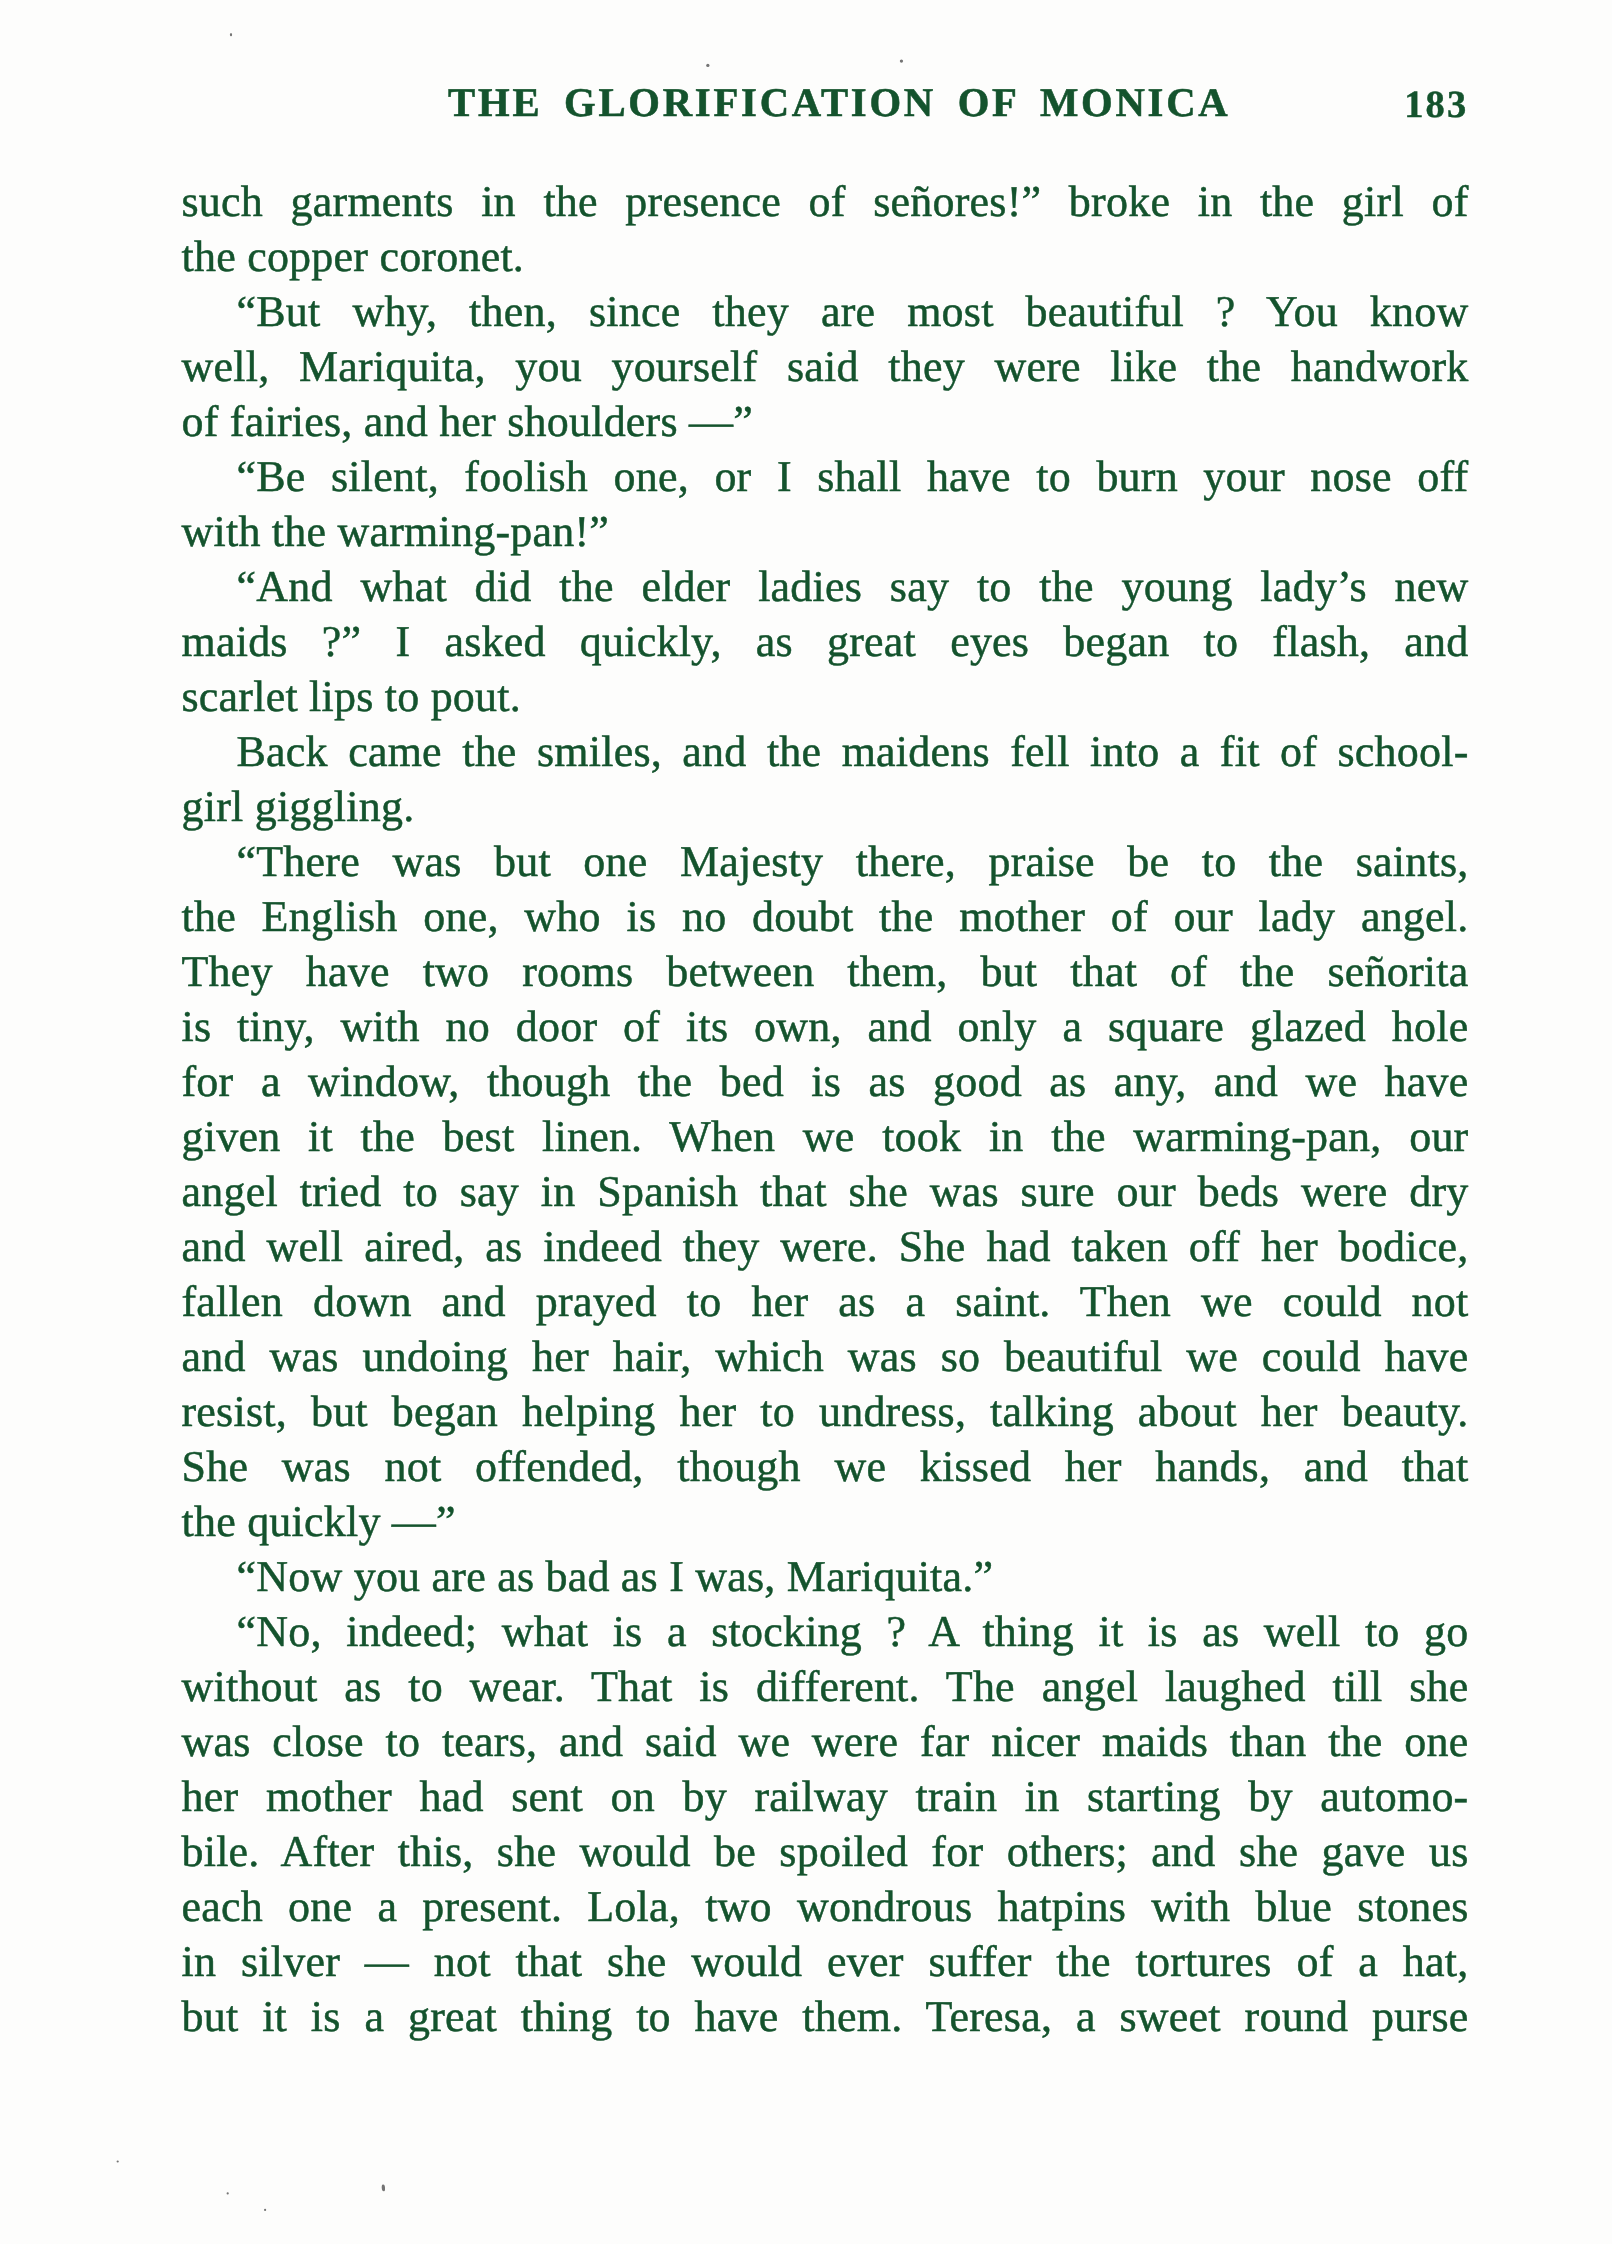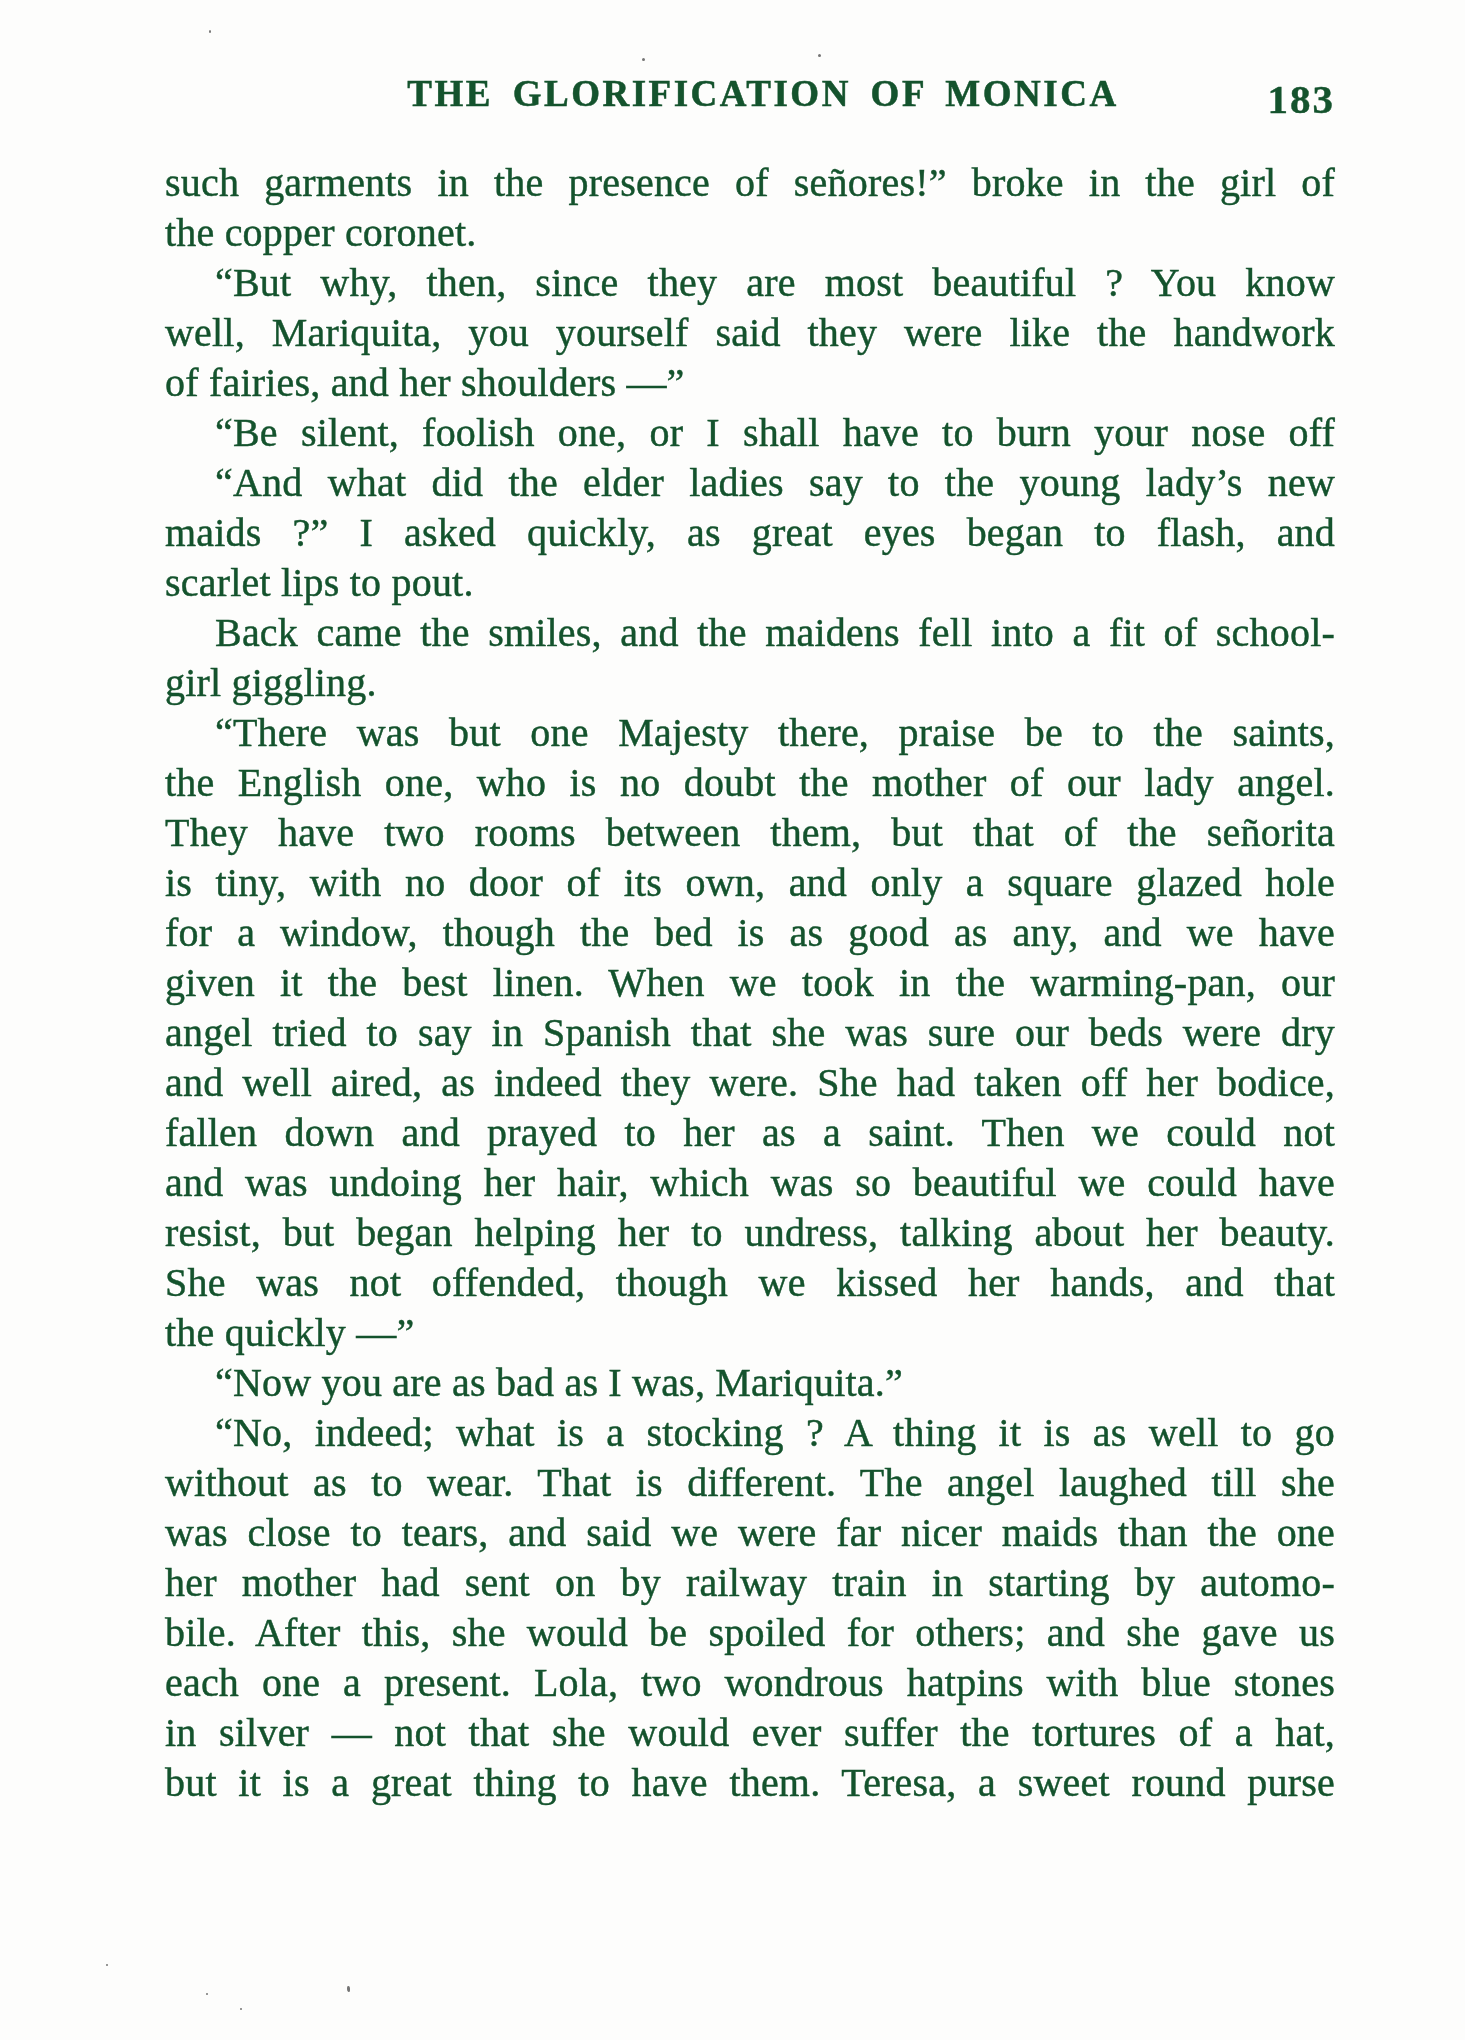--- a/index.html
+++ b/index.html
@@ -30,21 +30,21 @@
     font-weight: bold;
     letter-spacing: 2.5px;
     word-spacing: 8px;
     -webkit-text-stroke: 0.5px currentColor;
     white-space: nowrap;
   }
   .pagenum {
     position: absolute;
     right: 0;
     top: 3px;
-    font-size: 41px;
+    font-size: 35px;
     font-weight: bold;
     letter-spacing: 2px;
     -webkit-text-stroke: 0.4px currentColor;
   }
   .bodyblock {
     position: absolute;
     top: 158px;
     left: 165px;
     width: 1170px;
     font-size: 40px;
@@ -82,20 +82,21 @@
     <div class="pagenum">183</div>
   </div>
 
   <div class="bodyblock" id="textBlock">
       <div class="line">such garments in the presence of señores!” broke in the girl of</div>
       <div class="line noj">the copper coronet.</div>
       <div class="line ind">“But why, then, since they are most beautiful ? You know</div>
       <div class="line">well, Mariquita, you yourself said they were like the handwork</div>
       <div class="line noj">of fairies, and her shoulders —”</div>
       <div class="line ind">“Be silent, foolish one, or I shall have to burn your nose off</div>
+      <div class="line noj">with the warming-pan!”</div>
       <div class="line ind">“And what did the elder ladies say to the young lady’s new</div>
       <div class="line">maids ?” I asked quickly, as great eyes began to flash, and</div>
       <div class="line noj">scarlet lips to pout.</div>
       <div class="line ind">Back came the smiles, and the maidens fell into a fit of school-</div>
       <div class="line noj">girl giggling.</div>
       <div class="line ind">“There was but one Majesty there, praise be to the saints,</div>
       <div class="line">the English one, who is no doubt the mother of our lady angel.</div>
       <div class="line">They have two rooms between them, but that of the señorita</div>
       <div class="line">is tiny, with no door of its own, and only a square glazed hole</div>
       <div class="line">for a window, though the bed is as good as any, and we have</div>

